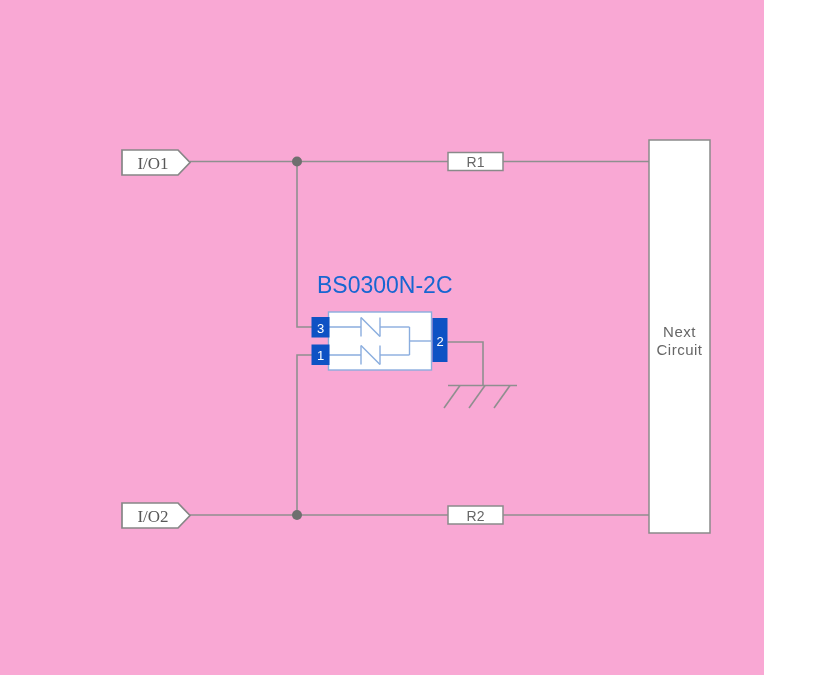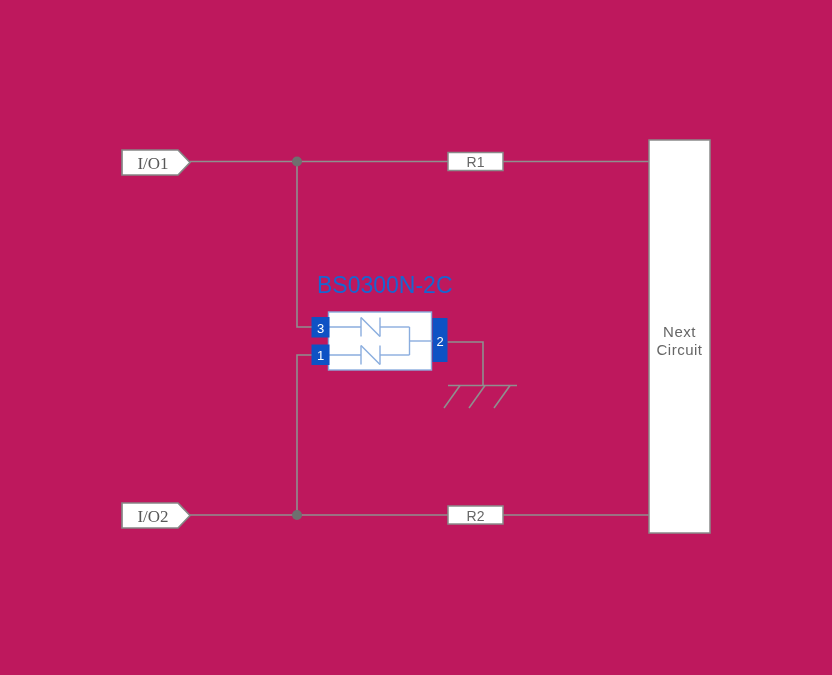--- a/index.html
+++ b/index.html
@@ -5,23 +5,23 @@
   html, body {
     margin: 0;
     padding: 0;
     background: #ffffff;
     width: 832px;
     height: 675px;
     overflow: hidden;
   }
   .canvas {
     position: relative;
-    width: 832px;
+    width: 764px;
     height: 675px;
-    background: #be185d;
+    background: #f9a8d4;
     font-family: "Liberation Sans", sans-serif;
   }
   svg { display: block; }
 
   .wire      { stroke: #8f8f8f; stroke-width: 1.6; fill: none; }
   .junction  { fill: #6f6f6f; stroke: none; }
   .box       { fill: #ffffff; stroke: #8a8a8a; stroke-width: 1.5; }
   .tag       { fill: #ffffff; stroke: #868686; stroke-width: 1.7; stroke-linejoin: miter; }
 
   .io-label {

